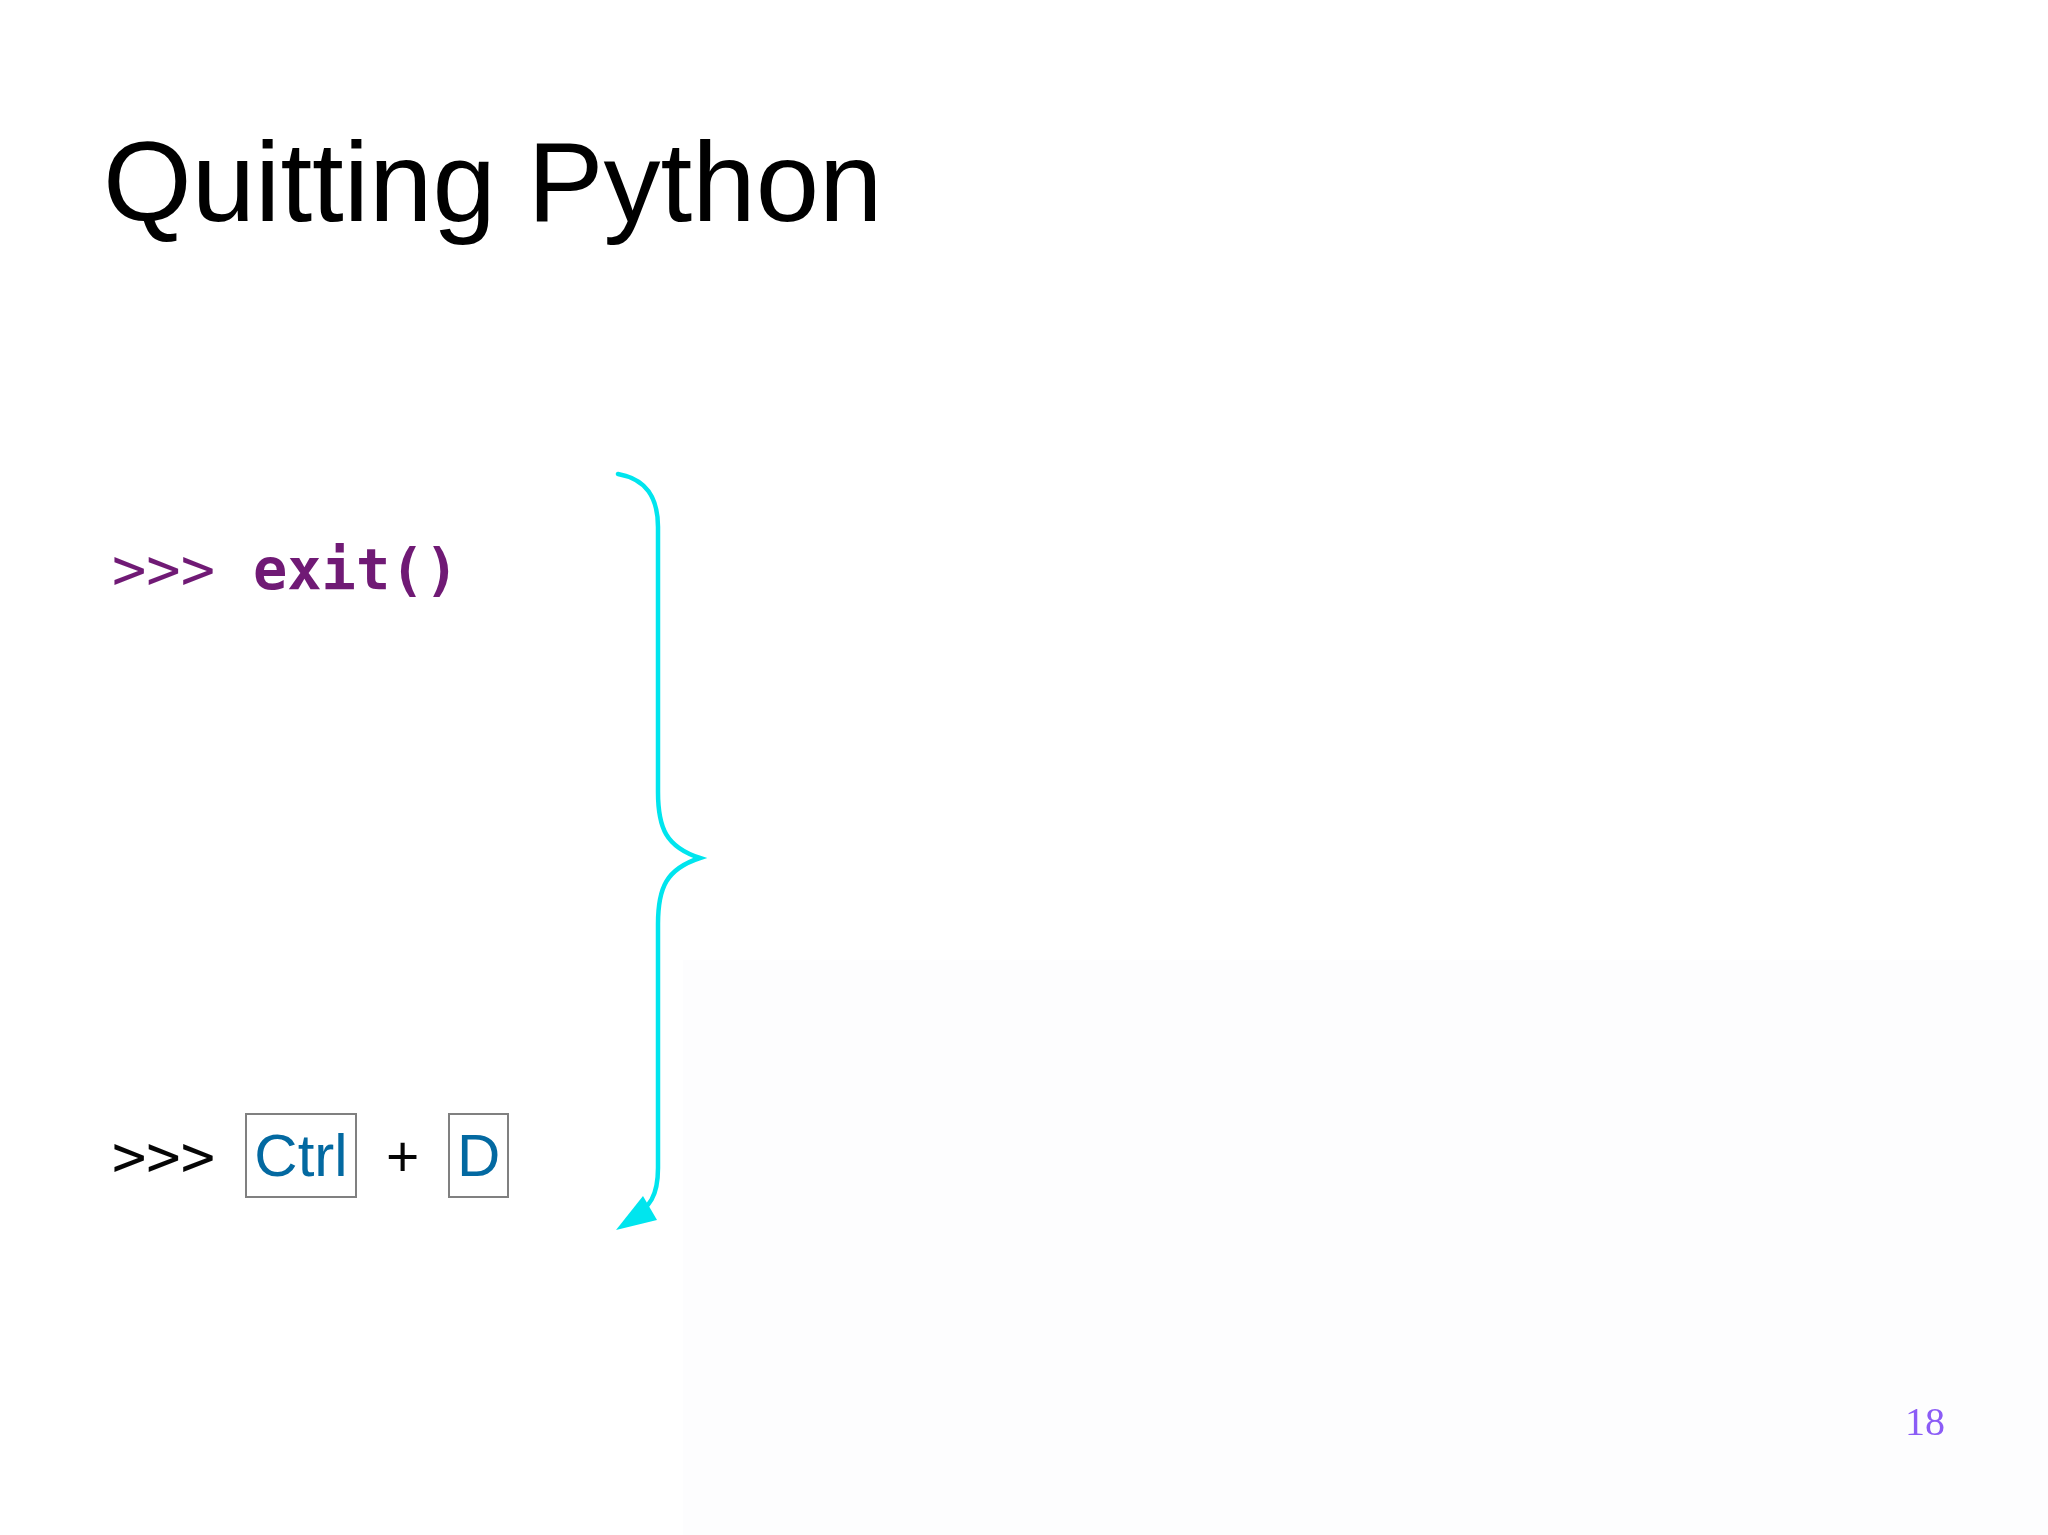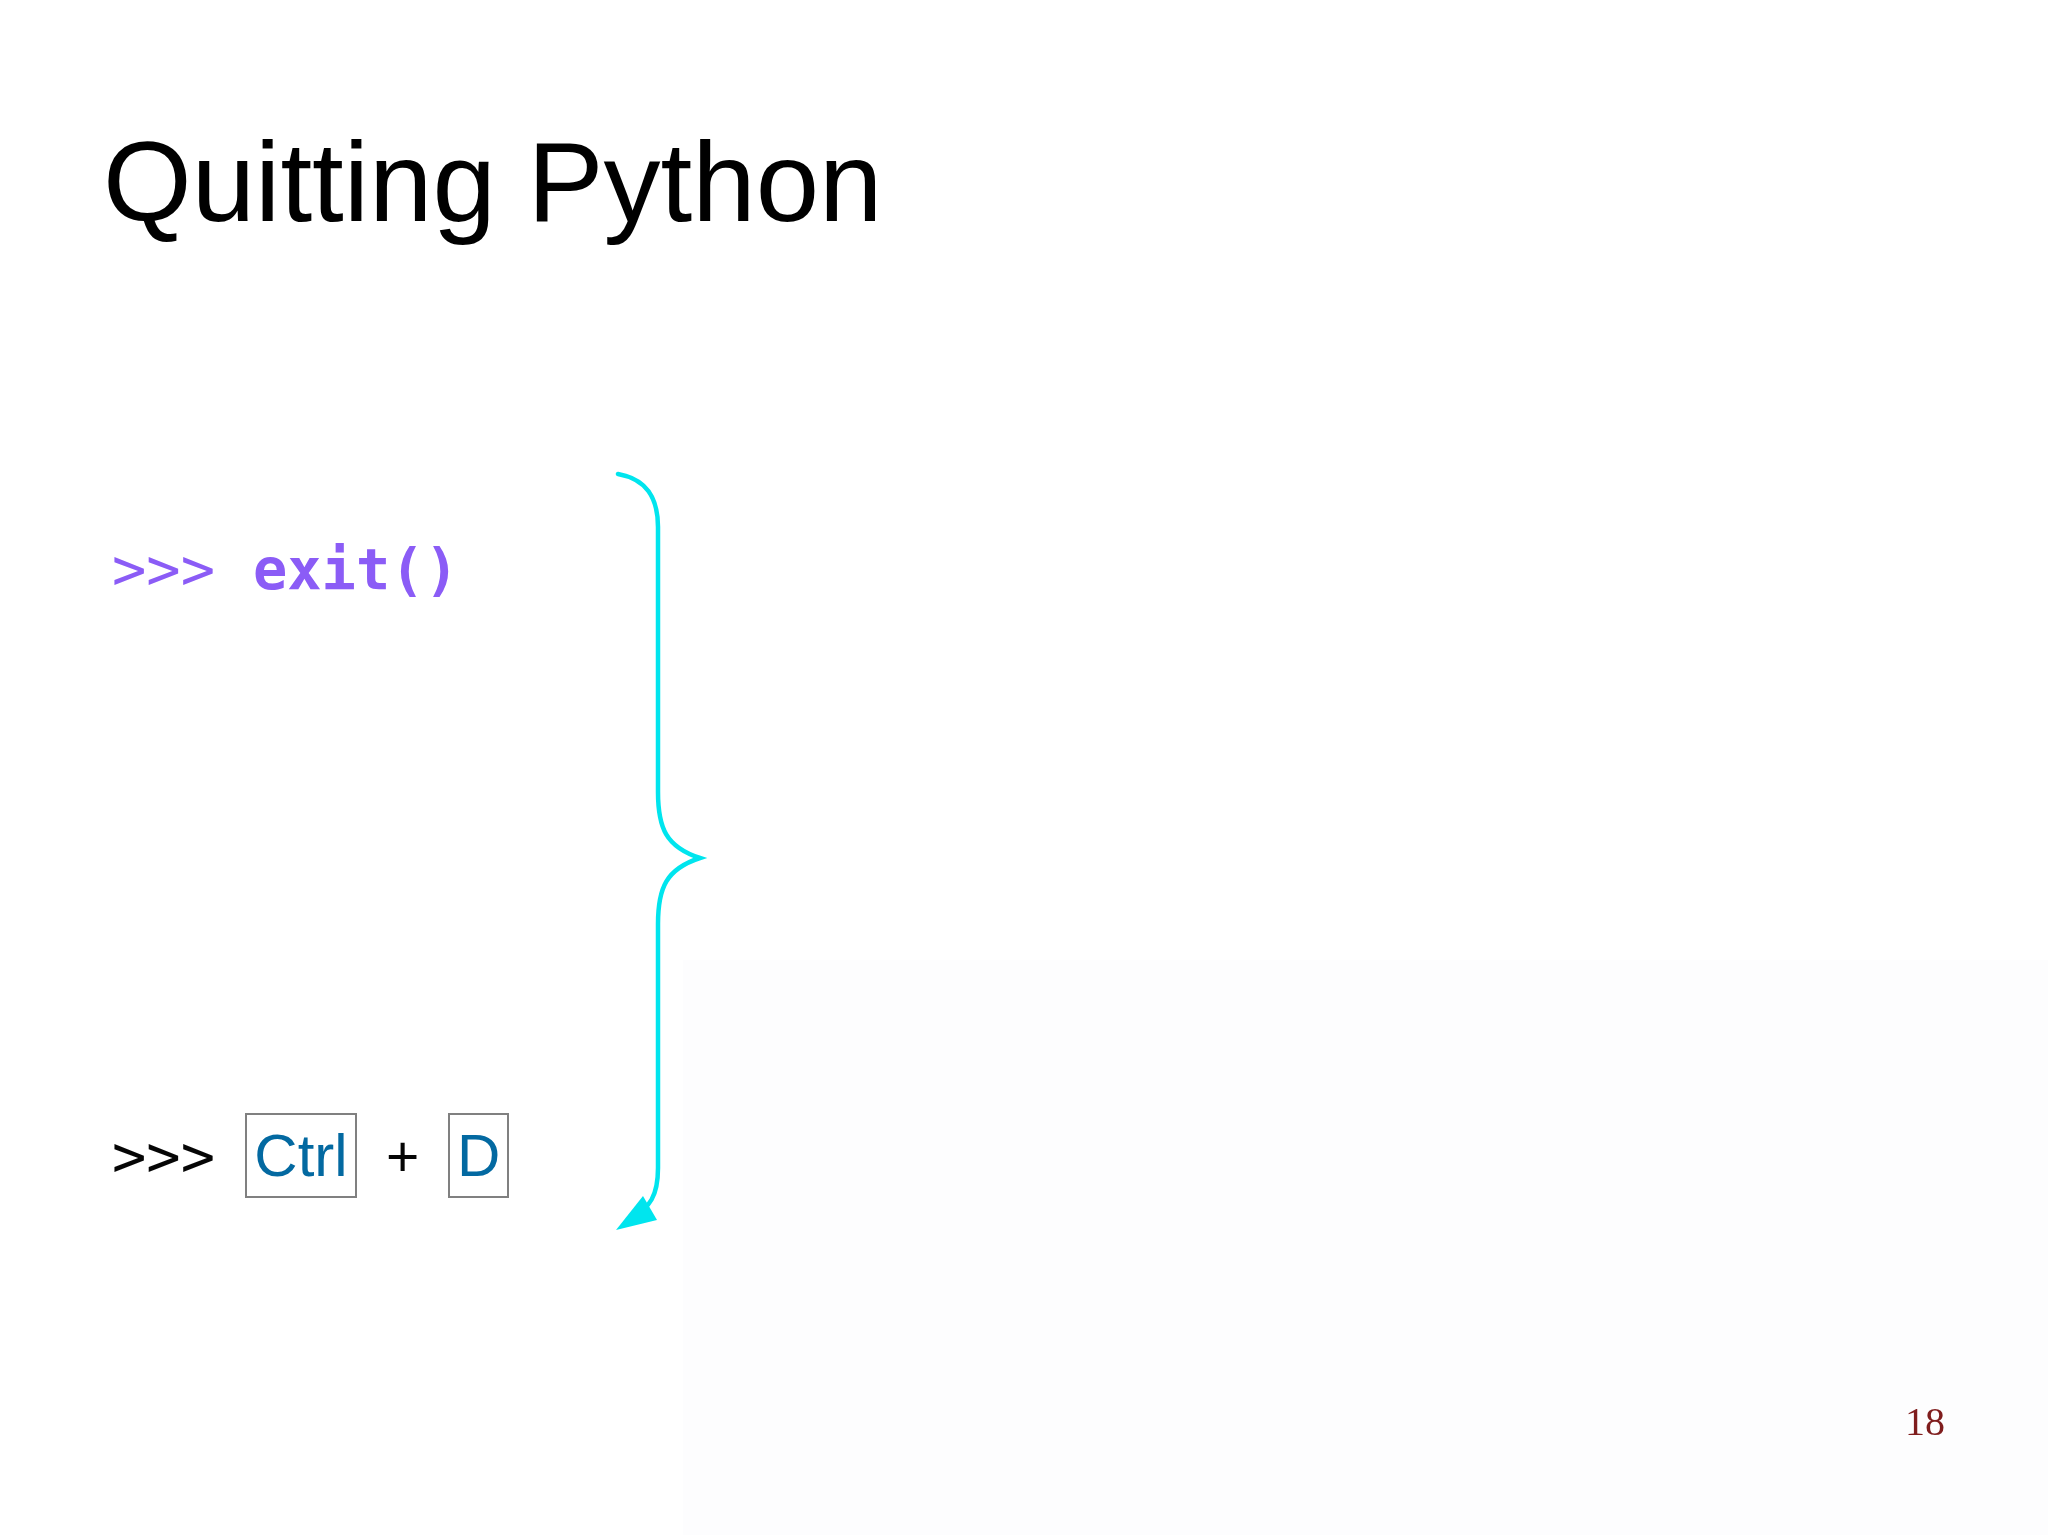--- a/index.html
+++ b/index.html
@@ -37,21 +37,21 @@
     color: #000000;
     white-space: nowrap;
   }
   .code-line {
     position: absolute;
     left: 112px;
     font-family: "DejaVu Sans Mono", "Liberation Mono", monospace;
     font-size: 57px;
     line-height: 72px;
     white-space: nowrap;
-    color: #8b5cf6;
+    color: #701a75;
   }
   .code-line .prompt {
     font-weight: 400;
     margin-right: 38px;
   }
   .code-line .cmd {
     font-weight: 700;
   }
   .line1 { top: 533px; }
   .line2 { top: 830px; }
@@ -113,21 +113,21 @@
     color: #000000;
     padding: 3px 0 0 10px;
     white-space: pre-line;
   }
   .page-number {
     position: absolute;
     left: 1905px;
     top: 1398px;
     font-family: "Liberation Serif", "DejaVu Serif", serif;
     font-size: 40px;
-    color: #7f1d1d;
+    color: #8b5cf6;
   }
 </style>
 </head>
 <body>
 
 <div class="slide">
 
   <div class="tint"></div>
 
   <h1 class="title">Quitting Python</h1>

